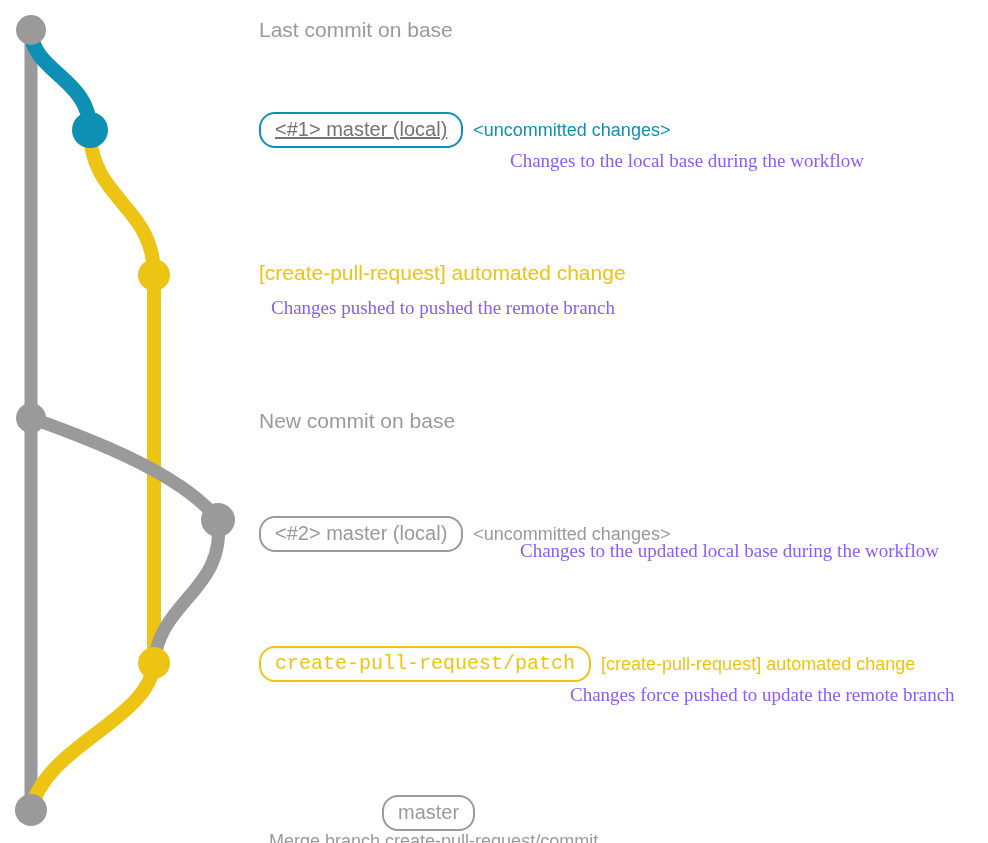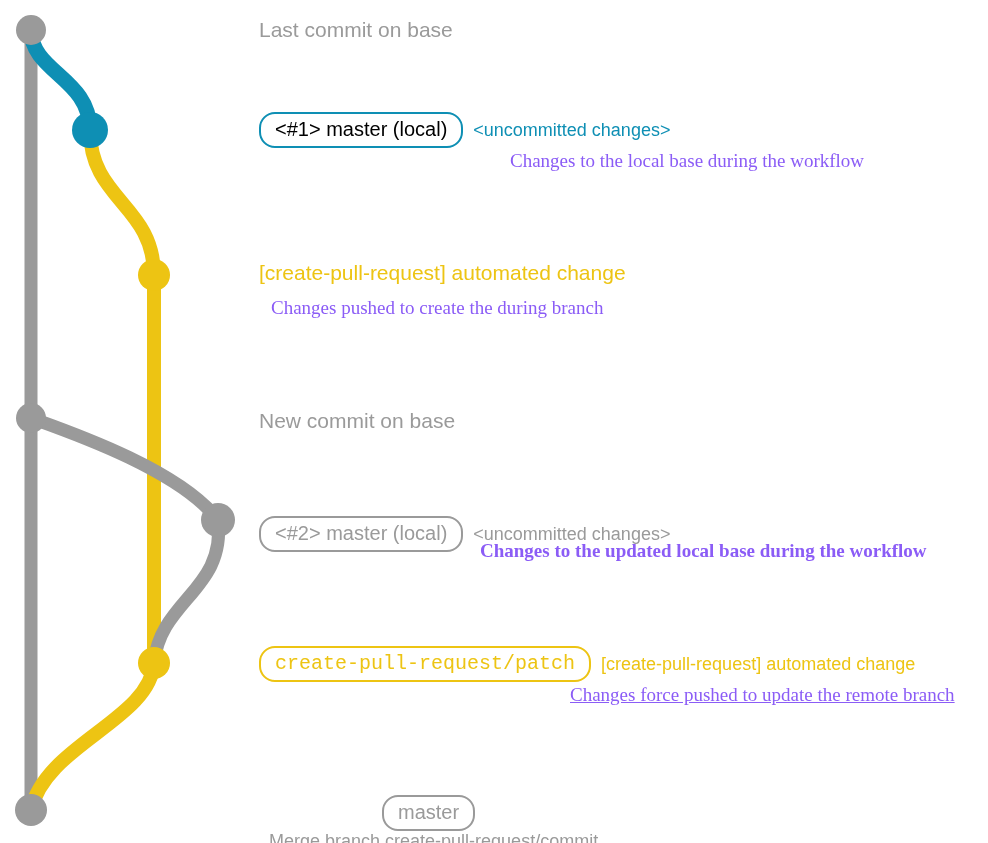--- a/index.html
+++ b/index.html
@@ -40,21 +40,21 @@
     justify-content: center;
     border: 2px solid #999999;
     border-radius: 16px;
     padding: 4px 14px 5px 14px;
     font-size: 20px;
     line-height: 1.15;
     color: #999999;
     background: transparent;
     box-sizing: border-box;
   }
-  .pill.blue { border-color: #0E8FB4; color: #000000; }
+  .pill.blue { border-color: #0E8FB4; color: #737373; text-decoration: underline; }
   .pill.gold { border-color: #EDC413; color: #EDC413; font-family: Liberation Mono, monospace; }
   .pill.gray { border-color: #9a9a9a; color: #9a9a9a; }
 
   .subject {
     font-size: 18px;
     line-height: 1.15;
     margin-left: 10px;
     color: #9a9a9a;
   }
   .subject.blue { color: #0E8FB4; }
@@ -113,36 +113,36 @@
 
   <div class="row" style="left:259px; top:112px;">
     <span class="pill blue">&lt;#1&gt; master (local)</span>
     <span class="subject blue">&lt;uncommitted changes&gt;</span>
   </div>
   <div class="desc" style="left:510px; top:150px;">Changes to the local base during the workflow</div>
 
   <div class="row" style="left:259px; top:261px;">
     <span class="standalone-subject gold">[create-pull-request] automated change</span>
   </div>
-  <div class="desc" style="left:271px; top:297px;">Changes pushed to create the during branch</div>
+  <div class="desc" style="left:271px; top:297px;">Changes pushed to pushed the remote branch</div>
 
   <div class="row" style="left:259px; top:409px;align-items:flex-end;">
     <span class="standalone-subject">New commit on base</span>
   </div>
 
   <div class="row" style="left:259px; top:516px;">
     <span class="pill gray">&lt;#2&gt; master (local)</span>
     <span class="subject gray">&lt;uncommitted changes&gt;</span>
   </div>
-  <div class="desc" style="left:480px; top:540px;font-weight:bold;">Changes to the updated local base during the workflow</div>
+  <div class="desc" style="left:520px; top:540px;">Changes to the updated local base during the workflow</div>
 
   <div class="row" style="left:259px; top:646px;">
     <span class="pill gold">create-pull-request/patch</span>
     <span class="subject gold">[create-pull-request] automated change</span>
   </div>
-  <div class="desc" style="left:570px; top:684px;text-decoration:underline;">Changes force pushed to update the remote branch</div>
+  <div class="desc" style="left:570px; top:684px;">Changes force pushed to update the remote branch</div>
 
   <div class="row" style="left:259px; top:795px;flex-direction:column;">
     <span class="pill gray">master</span>
     <span class="subject gray">Merge branch create-pull-request/commit</span>
   </div>
 
 </div>
 
 </body></html>

